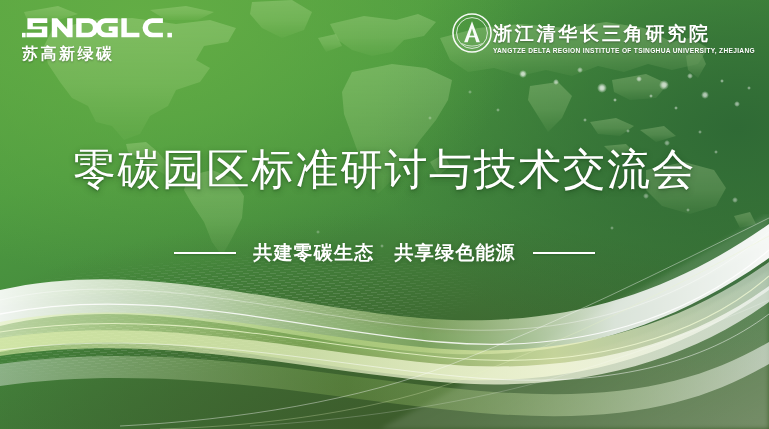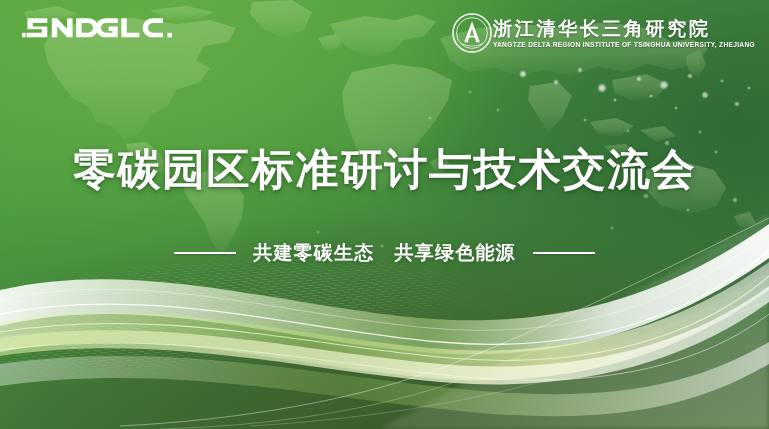--- a/index.html
+++ b/index.html
@@ -62,21 +62,21 @@
   .logo-left .cn{
     display:block;margin-top:3px;
     font-size:16px;line-height:1.1;
     font-weight:700;letter-spacing:2.5px;
     color:#ffffff;
     text-shadow:0 1px 2px rgba(0,0,0,.30);
   }
 
   .logo-right{
     position:absolute;right:14px;top:12px;
-    display:flex;align-items:center;
+    display:flex;align-items:flex-end;
   }
   .emblem{width:42px;height:42px;flex:0 0 42px;}
   .inst{display:flex;flex-direction:column;}
   .inst .cn{
     font-size:19px;line-height:1.12;
     font-weight:700;letter-spacing:2.8px;
     color:#ffffff;
     text-shadow:0 1px 2px rgba(0,0,0,.32);
     white-space:nowrap;
   }
@@ -87,21 +87,21 @@
     color:#ffffff;
     white-space:nowrap;
     text-shadow:0 1px 1px rgba(0,0,0,.30);
   }
 
   
   .title{
     position:absolute;left:0;right:0;top:148px;
     text-align:center;
     font-size:43px;line-height:1;
-    font-weight:700;letter-spacing:1.5px;
+    font-weight:400;letter-spacing:1.5px;
     color:#ffffff;
     text-shadow:0 2px 6px rgba(20,60,20,.45), 0 1px 2px rgba(20,60,20,.40);
     white-space:nowrap;
   }
 
   .subrow{
     position:absolute;left:0;right:0;top:243px;
     display:flex;align-items:center;justify-content:center;gap:17px;
   }
   .rule{
@@ -306,20 +306,21 @@
 
           <path d="M110 8 h6 v16 h14 v5 h-20 z"></path>
 
           <path d="M156 8 h-12 a10.5 10.5 0 0 0 0 21 h12 v-5 h-11 a5.5 5.5 0 0 1 0 -11 h11 z"></path>
 
           <rect x="161" y="24" width="5" height="5"></rect>
 
           <rect x="0" y="24" width="4" height="5"></rect>
         </g>
       </svg>
+      <span class="cn">苏高新绿碳</span>
     </div>
 
     <div class="logo-right">
       <svg class="emblem" viewBox="0 0 64 64">
         <circle cx="32" cy="32" r="29" fill="none" stroke="#ffffff" stroke-width="2.4" opacity="0.95"></circle>
         <circle cx="32" cy="32" r="23.5" fill="none" stroke="#ffffff" stroke-width="1.3" opacity="0.9"></circle>
 
         <path d="M32 14 L44 46 L38.5 46 L32 25 L25.5 46 L20 46 Z" fill="#ffffff" opacity="0.96"></path>
         <rect x="25" y="36" width="14" height="2.6" fill="#ffffff" opacity="0.96"></rect>
 

